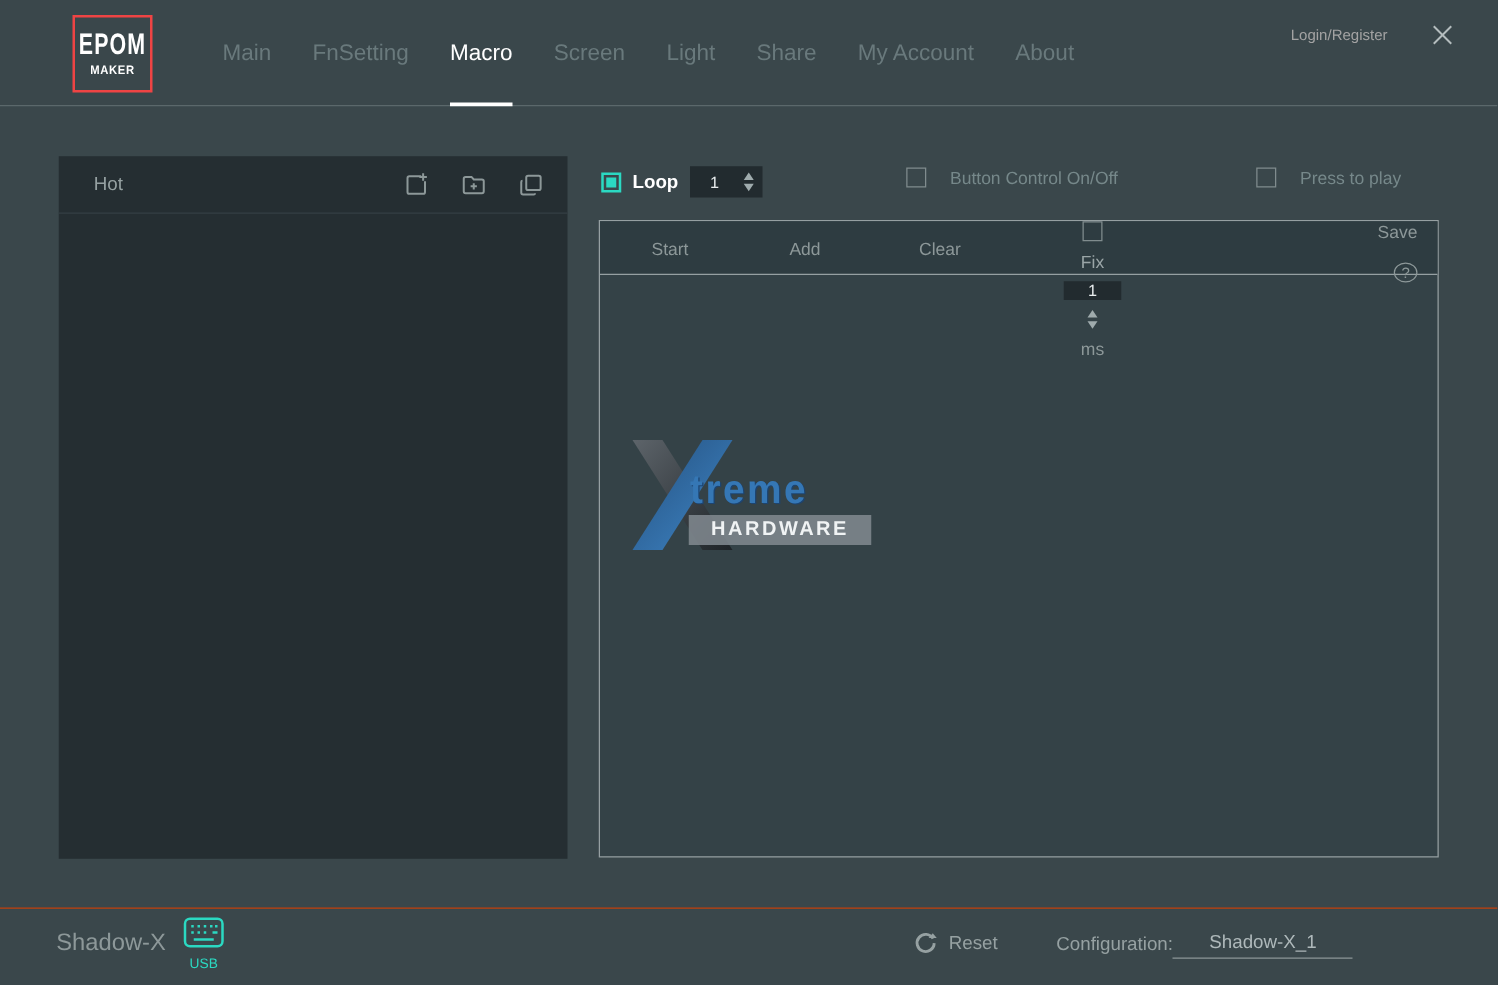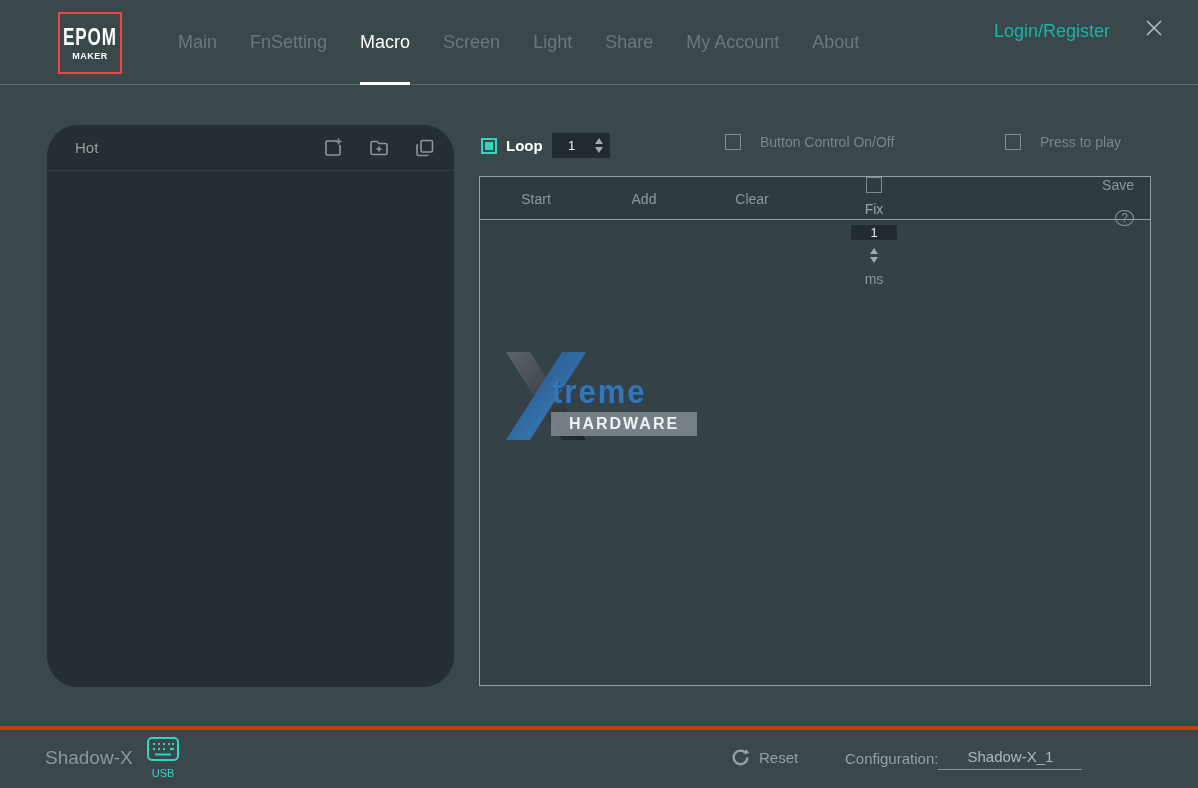--- a/index.html
+++ b/index.html
@@ -14,25 +14,25 @@
               border:2px solid #ef4444; color:#ffffff; display:flex; flex-direction:column;
               align-items:center; justify-content:center; }
   .logo-line1 { font-size:19px; font-weight:bold; letter-spacing:1px; transform:scaleY(1.25) scaleX(.9); }
   .logo-line2 { font-size:9px; font-weight:bold; letter-spacing:.5px; margin-top:3px; transform:scaleY(1.1); }
   .nav { position:absolute; left:178px; top:0; height:85px; display:flex; gap:33px; align-items:center; }
   .nav-item { position:relative; height:85px; display:flex; align-items:center;
               font-size:18px; color:#69797c; cursor:pointer; white-space:nowrap; }
   .nav-item.active { color:#ffffff; }
   .nav-item.active::after { content:""; position:absolute; left:0; right:0; bottom:0;
                             height:3px; background:#ffffff; }
-  .login { position:absolute; right:88px; top:21px; font-size:18px; color:#14b8a6; cursor:pointer; }
+  .login { position:absolute; right:88px; top:21px; font-size:12px; color:#a3a3a3; cursor:pointer; }
   .win-close { position:absolute; right:34px; top:18px; width:20px; height:20px; cursor:pointer; }
 
   
-  .left-panel { position:absolute; left:47px; top:125px; width:407px; height:562px; background:#252e32;border-radius:31px; }
+  .left-panel { position:absolute; left:47px; top:125px; width:407px; height:562px; background:#252e32; }
   .left-header { position:relative; height:46px; border-bottom:1px solid #353f44;
                  display:flex; align-items:center; }
   .left-title { margin-left:28px; font-size:15px; color:#95a0a1; }
   .left-icons { position:absolute; right:18px; top:0; height:46px; display:flex; gap:24px; align-items:center; }
   .tool-icon { width:22px; height:22px; cursor:pointer; display:block; }
 
   
   .loop-row { position:absolute; left:452px; top:133px; width:672px; height:30px; }
   .cb { width:16px; height:16px; border:1px solid #808c8e; display:inline-flex;
         align-items:center; justify-content:center; flex:none; cursor:pointer; background:transparent; }
@@ -73,21 +73,21 @@
   .watermark { position:absolute; left:498px; top:350px; width:210px; height:92px; pointer-events:none; }
   .wm-x { position:absolute; left:0; top:0; }
   .wm-treme { position:absolute; left:54px; top:24px; font-size:31px; font-weight:bold;
               color:#3577b5; letter-spacing:2px; text-shadow:1px 1px 0 #1d4470; transform:scaleY(1.05); }
   .wm-bar { position:absolute; left:53px; top:62px; width:146px; height:24px; background:rgba(128,136,142,.88);
             display:flex; align-items:center; justify-content:center; }
   .wm-hardware { font-size:16px; font-weight:bold; color:#f0f3f4; letter-spacing:2px; }
 
   
   .footer { position:absolute; left:0; top:726px; width:1198px; height:62px;
-            background:#3a474b; border-top:4px solid #c2410c; }
+            background:#3a474b; border-top:1px solid #c2410c; }
   .device-name { position:absolute; left:45px; top:17px; font-size:19px; color:#8d9899; }
   .usb-block { position:absolute; left:146px; top:6px; width:34px; text-align:center; cursor:pointer; }
   .usb-label { margin-top:1px; font-size:11px; color:#2bd9c2; }
   .reset-group { position:absolute; left:731px; top:18px; display:flex; align-items:center; gap:9px; cursor:pointer; }
   .reset-label { font-size:15px; color:#96a1a2; }
   .config-group { position:absolute; left:845px; top:18px; display:flex; align-items:flex-start; }
   .config-label { font-size:15px; color:#96a1a2; padding-top:2px; }
   .config-value { width:144px; background:transparent; border:none; border-bottom:1px solid #8c9698;
                   color:#aeb8ba; font-size:15px; text-align:center; padding-bottom:4px;
                   font-family:"Liberation Sans",sans-serif; outline:none; }

